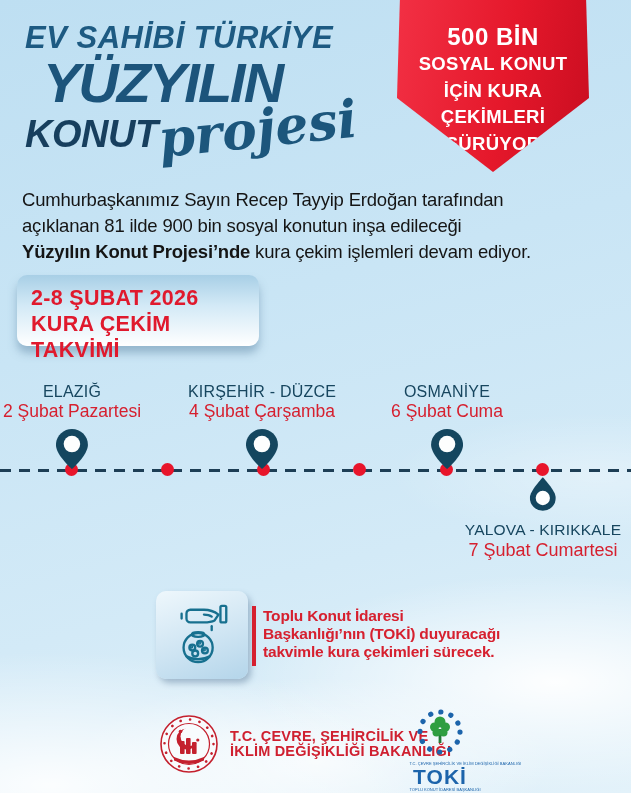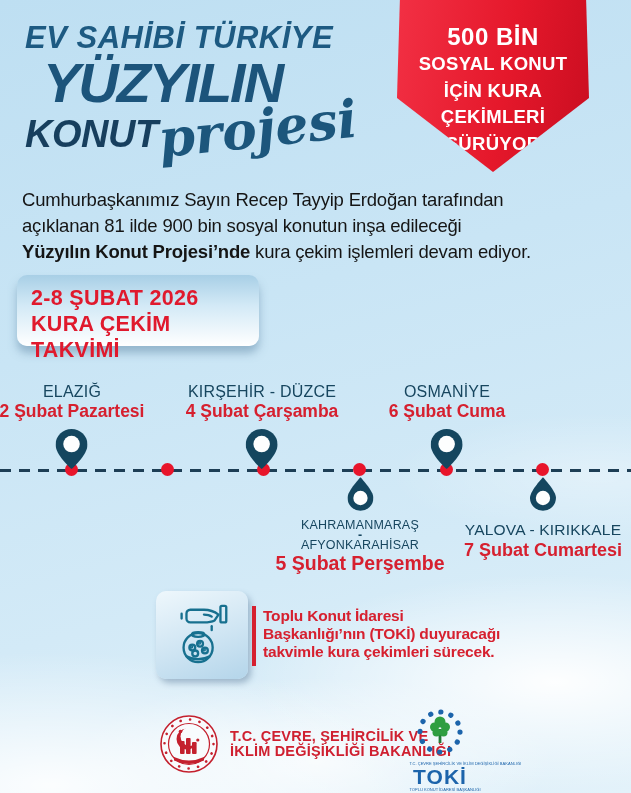--- a/index.html
+++ b/index.html
@@ -39,21 +39,21 @@
     box-shadow:0 7px 9px rgba(96,135,165,.5);box-sizing:border-box;padding:10px 0 0 14px;}
   .calbox-line{color:#e0192d;font-weight:bold;font-size:21.5px;line-height:26px;letter-spacing:.3px;}
   
   .tl-line{position:absolute;left:0;top:469px;width:631px;height:3px;
     background:repeating-linear-gradient(90deg,#1d3e55 0 11px,transparent 11px 19px);}
   .tl-dot{position:absolute;top:463px;width:13px;height:13px;border-radius:50%;background:#e8152b;}
   .tl-entry{position:absolute;transform:translateX(-50%);text-align:center;white-space:nowrap;}
   .tl-entry.top{top:382px;}
   .tl-entry.bottom{top:477px;}
   .tl-city{color:#17465f;font-weight:normal;font-size:16px;line-height:19px;letter-spacing:.2px;}
-  .tl-date{color:#d6202f;font-weight:bold;font-size:17.5px;line-height:21px;}
+  .tl-date{color:#d6202f;font-weight:normal;font-size:17.5px;line-height:21px;}
   .tl-entry.top .pin-svg{display:block;margin:7px auto 0;}
   .tl-entry.bottom .drop-svg{display:block;margin:0 auto 9px;}
   .b1 .tl-city{font-size:17px;}
   .b1 .tl-date{font-size:19.5px;line-height:23px;}
   .b2 .tl-city{font-size:12.5px;line-height:11px;}
   .b2 .tl-dash{color:#17465f;font-weight:bold;font-size:12.5px;line-height:9px;}
   .b2 .tl-date{font-size:19.5px;line-height:25px;}
   .b3 .tl-city{font-size:15.5px;}
   .b3 .tl-date{font-size:18px;line-height:22px;}
   
@@ -129,30 +129,20 @@
   </div>
   <div class="tl-entry top" style="left:447px">
     <div class="tl-city">OSMANİYE</div>
     <div class="tl-date">6 Şubat Cuma</div>
     <svg class="pin-svg" width="32" height="40" viewBox="0 0 24 30">
       <path d="M12 0C5.4 0 0 5.3 0 11.8 0 19.6 12 30 12 30s12-10.4 12-18.2C24 5.3 18.6 0 12 0z" fill="#14465f"></path>
       <circle cx="12" cy="11.3" r="6.2" fill="#fdfefe"></circle>
     </svg>
   </div>
 
-  <div class="tl-entry bottom b2" style="left:360px">
-    <svg class="drop-svg" width="26" height="34" viewBox="0 0 24 31">
-      <path d="M12 0S0 12.6 0 19a12 12 0 0 0 24 0C24 12.6 12 0 12 0z" fill="#14465f"></path>
-      <circle cx="12" cy="19.2" r="6.6" fill="#fdfefe"></circle>
-    </svg>
-    <div class="tl-city">KAHRAMANMARAŞ</div>
-    <div class="tl-dash">-</div>
-    <div class="tl-city">AFYONKARAHİSAR</div>
-    <div class="tl-date">5 Şubat Perşembe</div>
-  </div>
   <div class="tl-entry bottom b3" style="left:543px">
     <svg class="drop-svg" width="26" height="34" viewBox="0 0 24 31">
       <path d="M12 0S0 12.6 0 19a12 12 0 0 0 24 0C24 12.6 12 0 12 0z" fill="#14465f"></path>
       <circle cx="12" cy="19.2" r="6.6" fill="#fdfefe"></circle>
     </svg>
     <div class="tl-city">YALOVA - KIRIKKALE</div>
     <div class="tl-date">7 Şubat Cumartesi</div>
   </div>
 
   <div class="note-tile">

